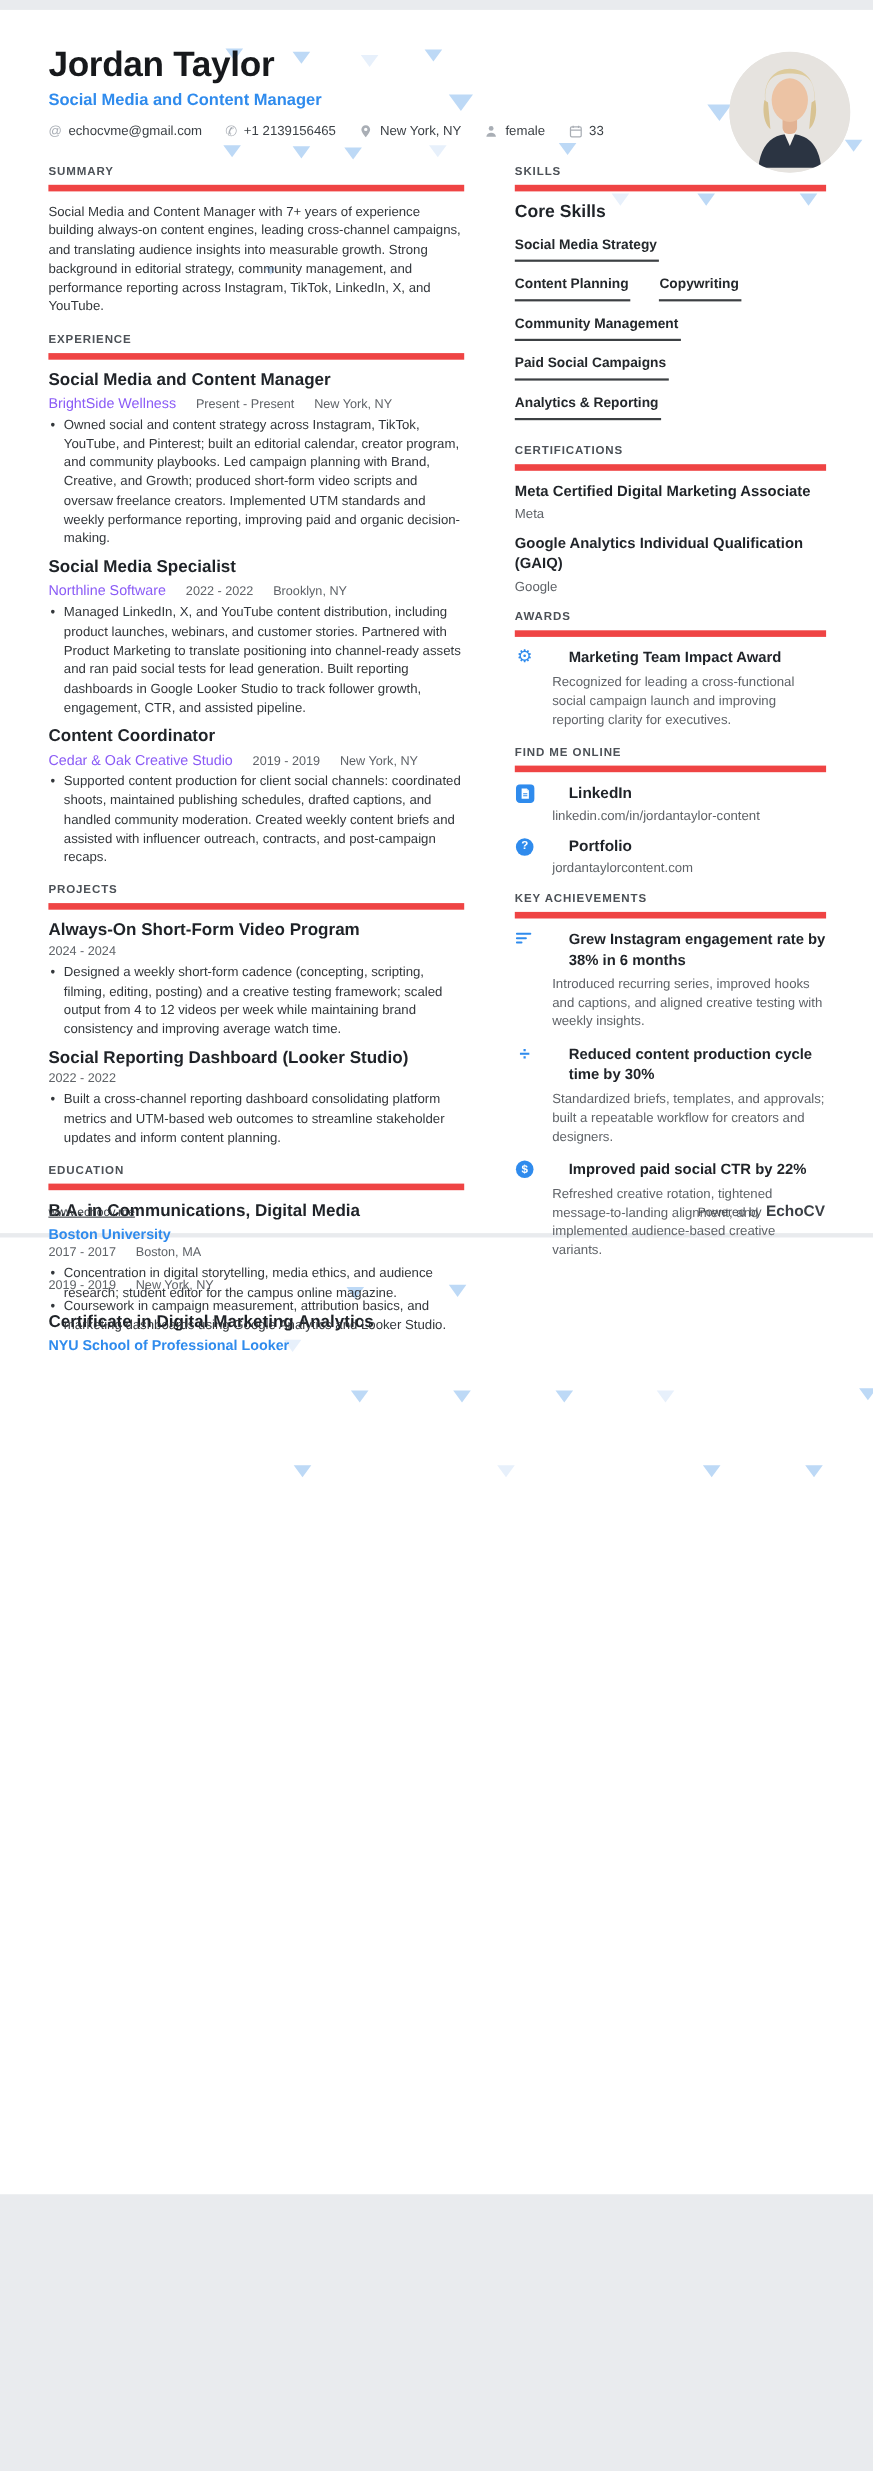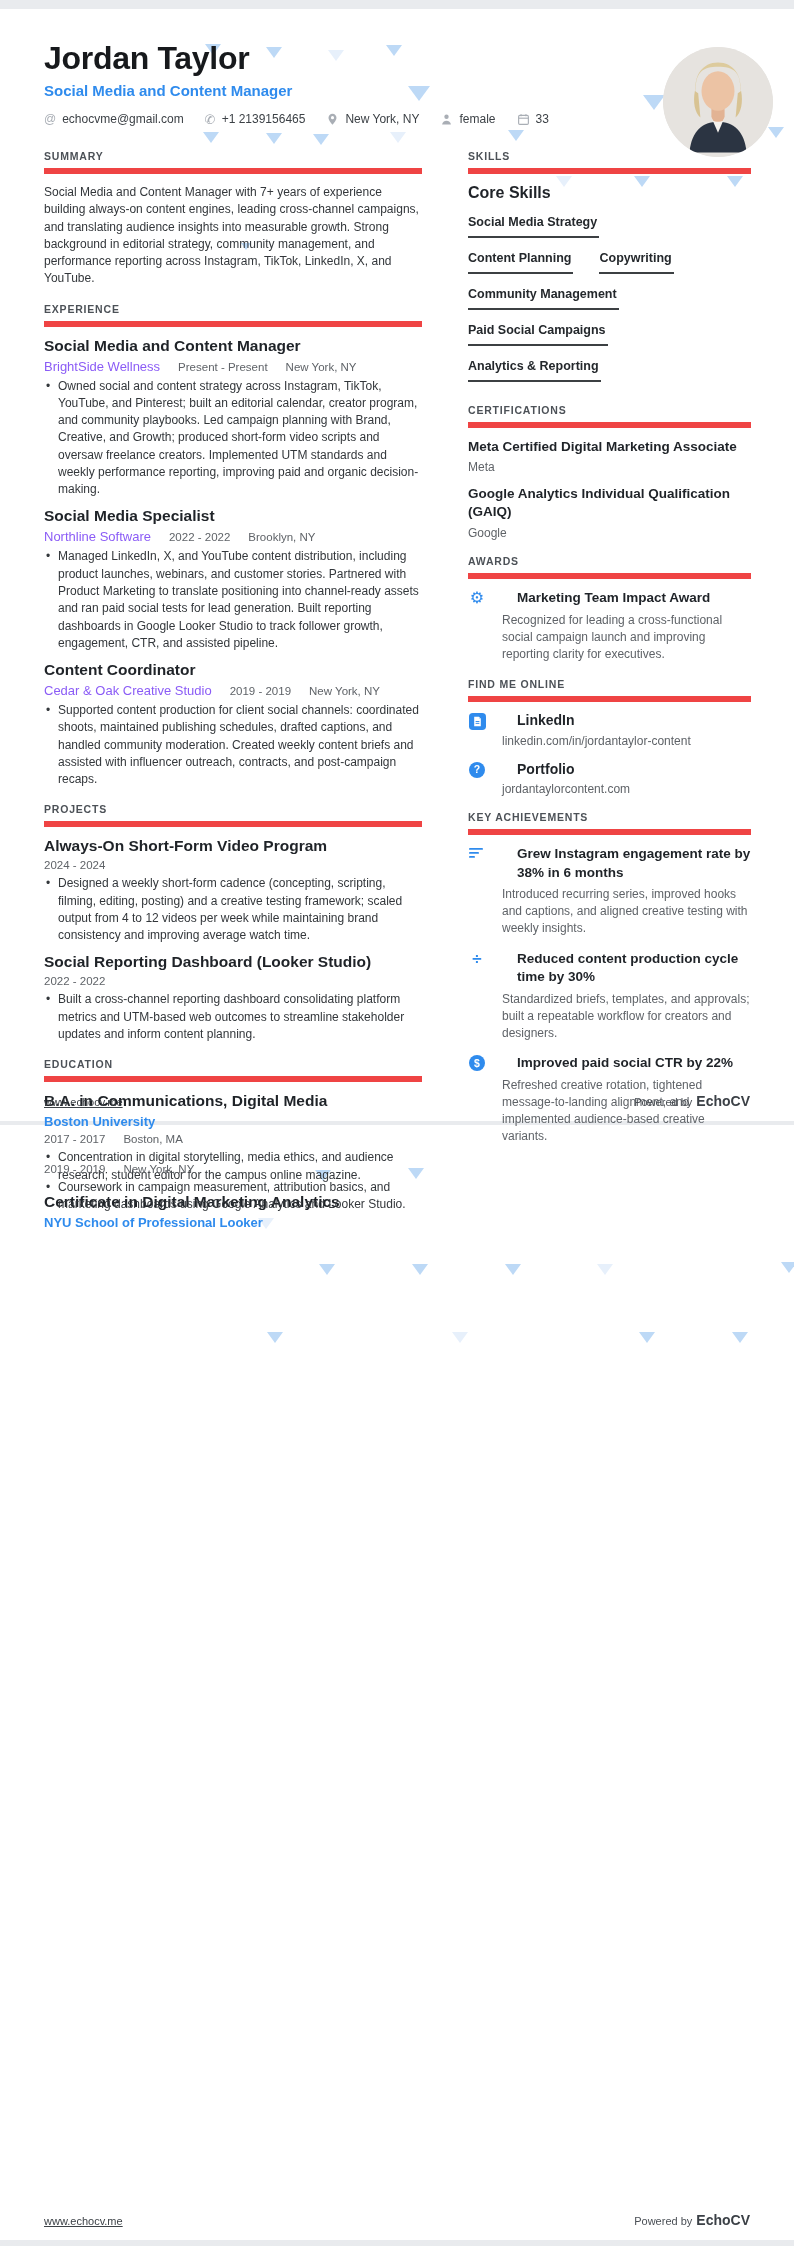--- a/index.html
+++ b/index.html
@@ -1,17 +1,17 @@
 <!DOCTYPE html>
 <html><head>
 <meta charset="utf-8">
 <style>
   html,body{margin:0;padding:0;}
   body{font-family:"Liberation Sans","DejaVu Sans",sans-serif;background:#e9ebee;}
-  .canvas{position:relative;width:794px;height:2246px;background:#e9ebee;overflow:hidden;}
+  .canvas{position:relative;width:794px;height:1995px;background:#e9ebee;overflow:hidden;}
   .page{position:absolute;left:0;width:794px;background:#ffffff;}
   .page1{top:9px;height:1112px;}
   .page2{top:1125px;height:1115px;}
 
   
   .tri{position:absolute;width:0;height:0;border-left:8px solid transparent;border-right:8px solid transparent;border-top:11px solid #bdd9f6;pointer-events:none;}
   .tri.o{border-top-color:#e7f0fb;}
   .tri.lg{border-left-width:11px;border-right-width:11px;border-top-width:15px;}
   .tri.sm{border-left-width:5px;border-right-width:5px;border-top-width:7px;}
   #wm-layer{position:absolute;inset:0;z-index:2;pointer-events:none;}

